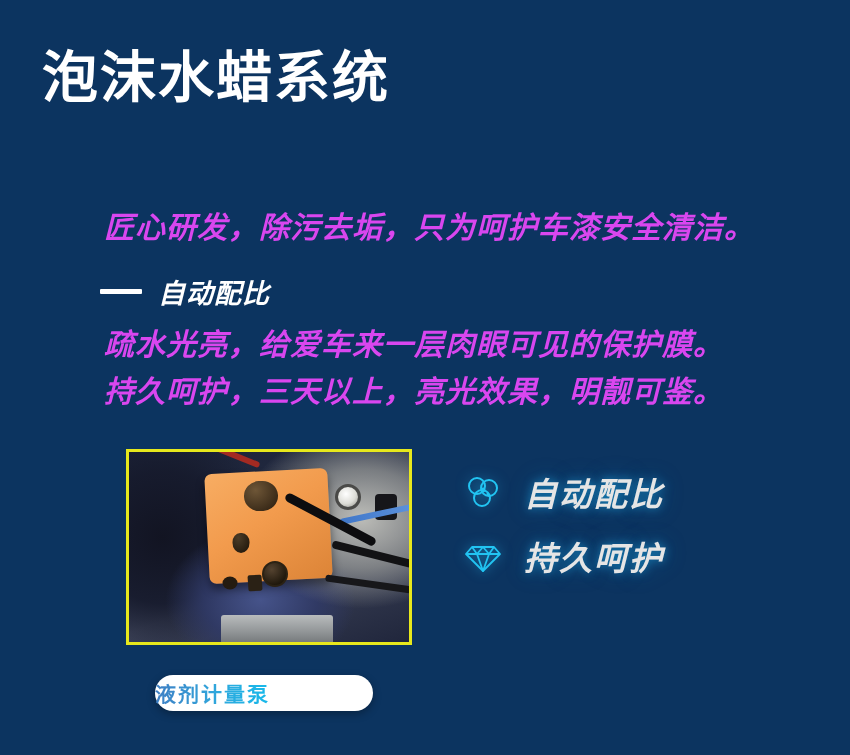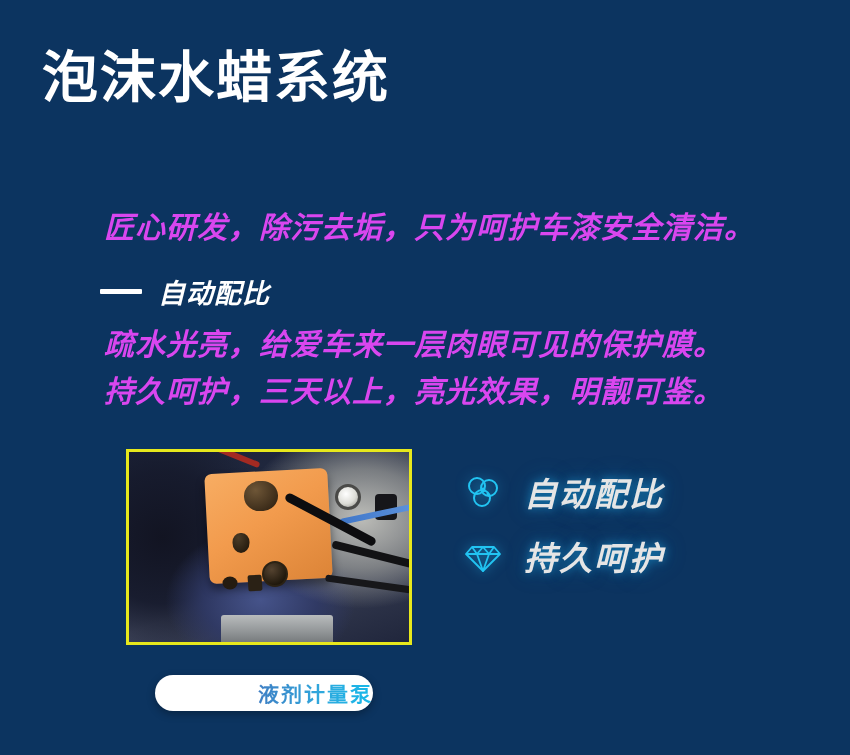--- a/index.html
+++ b/index.html
@@ -205,21 +205,21 @@
 
   
   .caption-badge {
     position:absolute;
     left:155px; top:675px;
     width:218px; height:36px;
     background:#ffffff;
     border-radius:18px;
     display:flex;
     align-items:center;
-    justify-content:flex-end;
+    justify-content:flex-start;
     box-shadow:0 3px 8px rgba(0,0,0,0.30);
   }
   .caption-badge .cap-text {
     font-size:21px;
     font-weight:bold;
     letter-spacing:2px;
     background:linear-gradient(90deg,#3f7fc4 0%, #2fa8dd 55%, #17b9ea 100%);
     -webkit-background-clip:text;
     background-clip:text;
     color:transparent;

